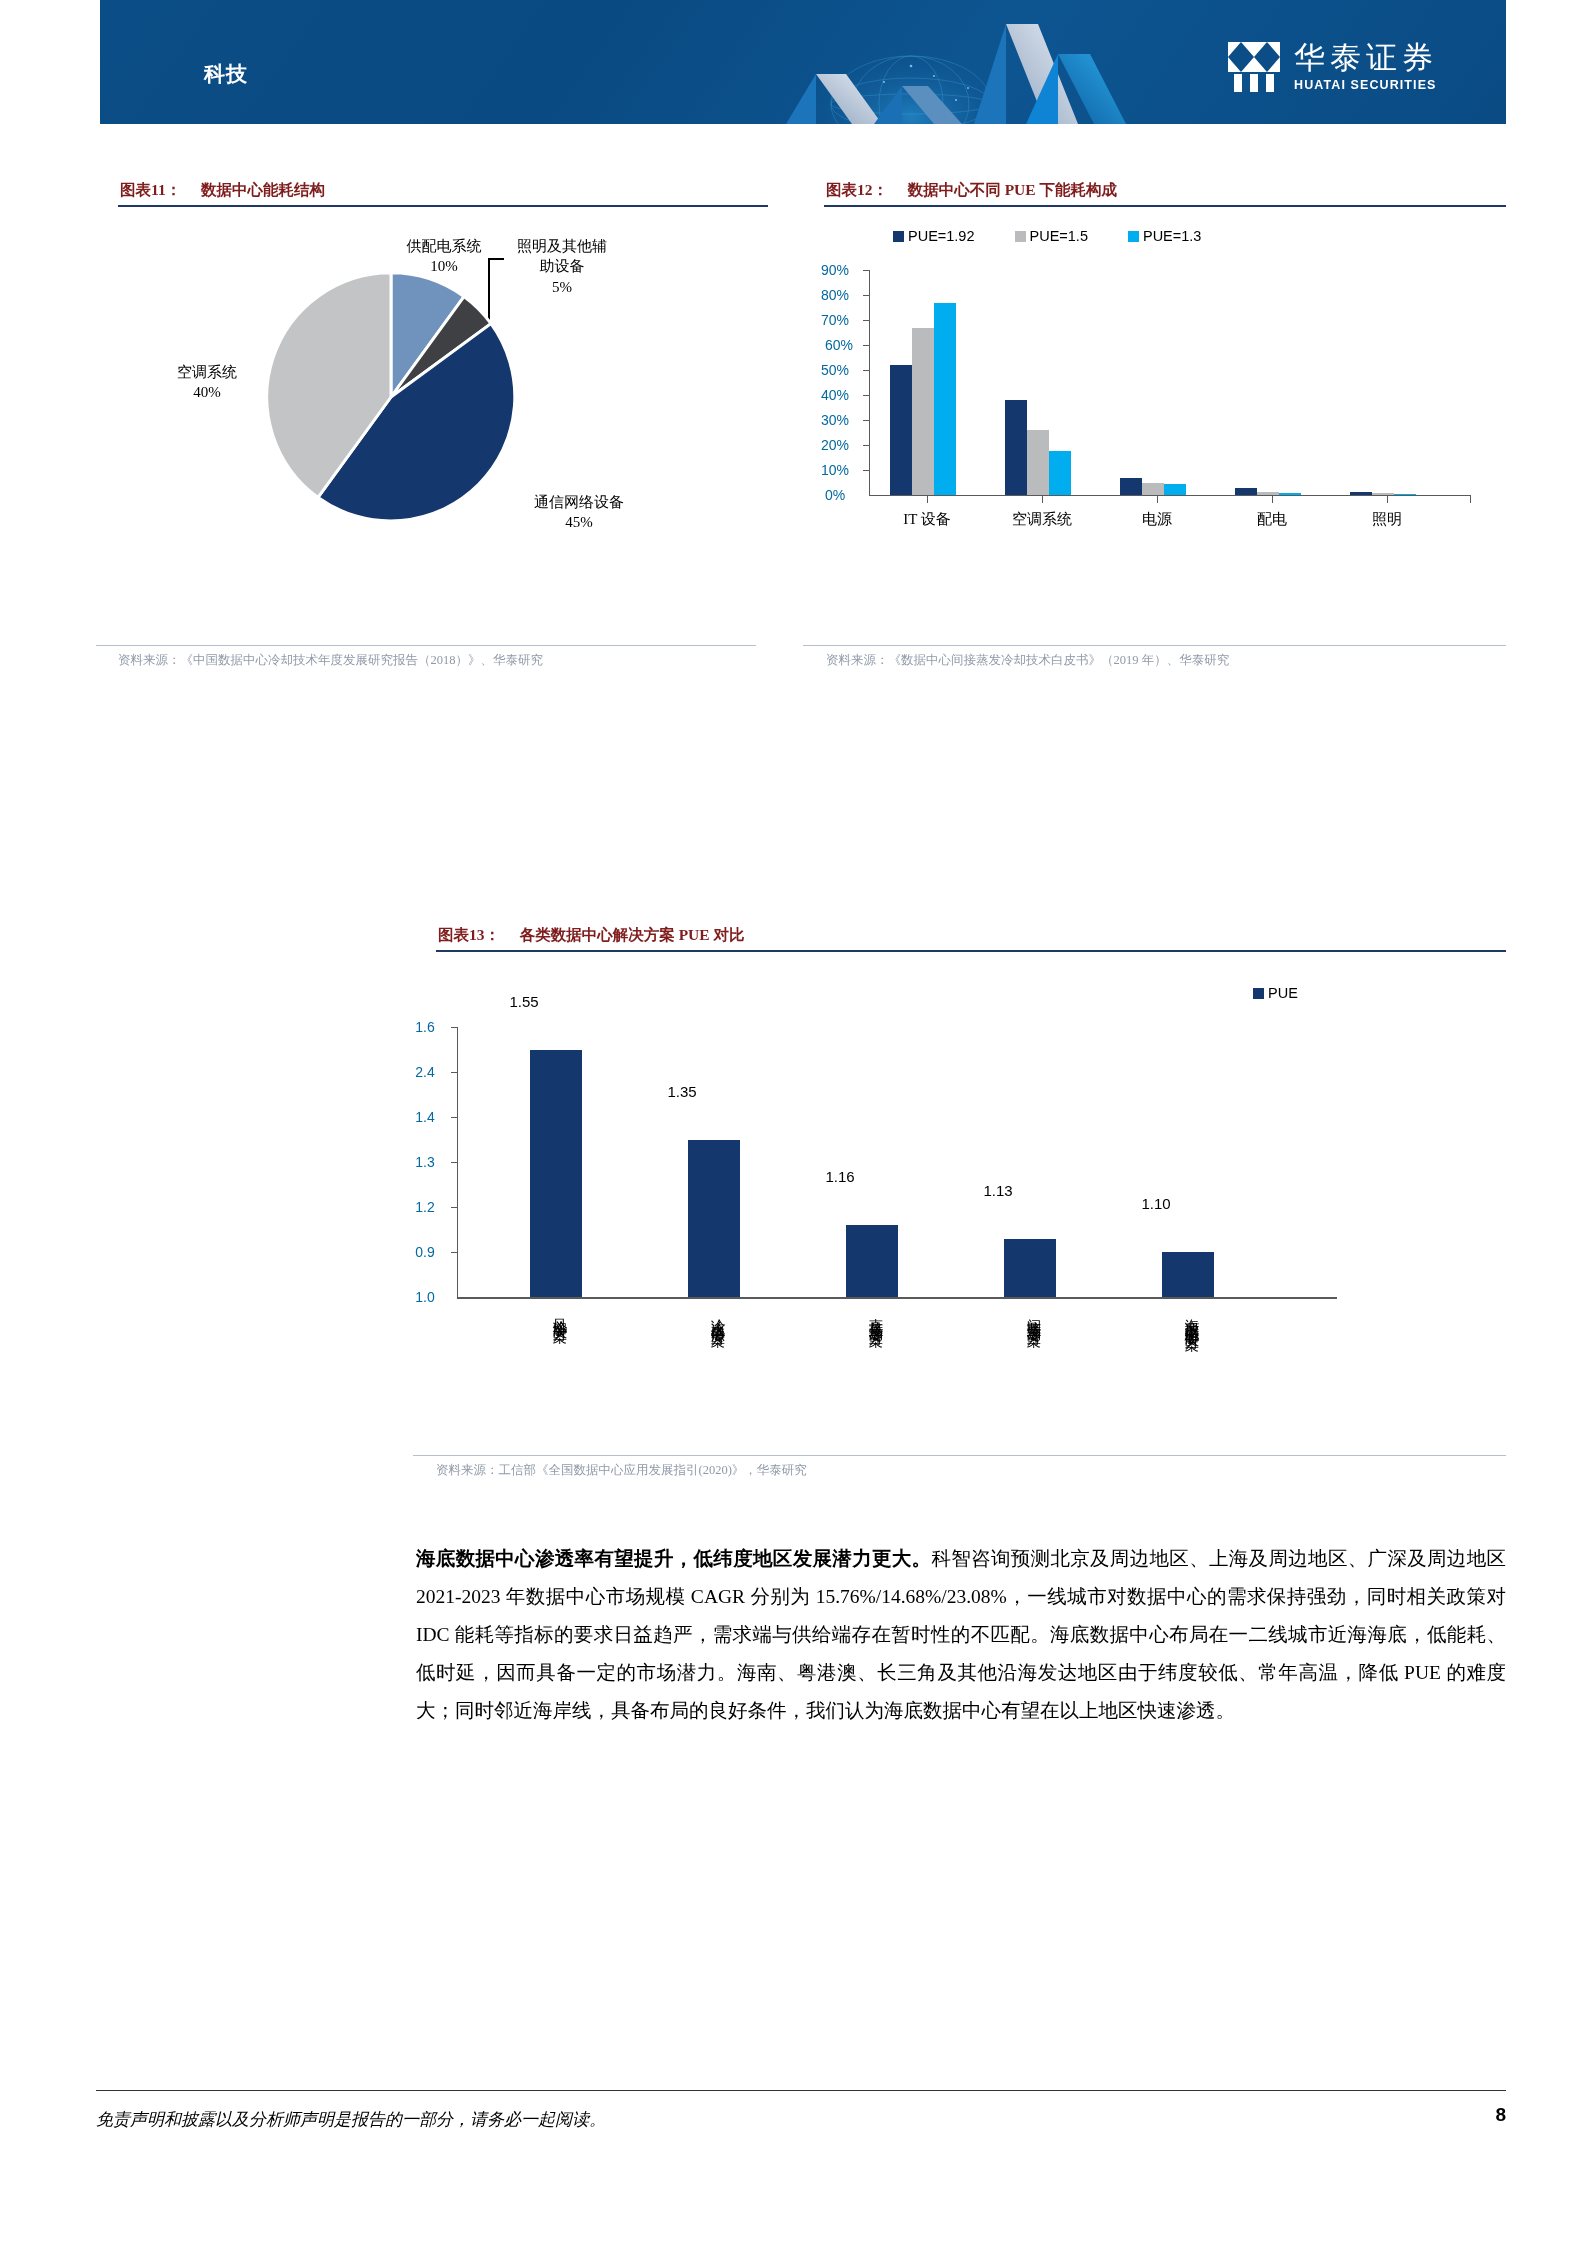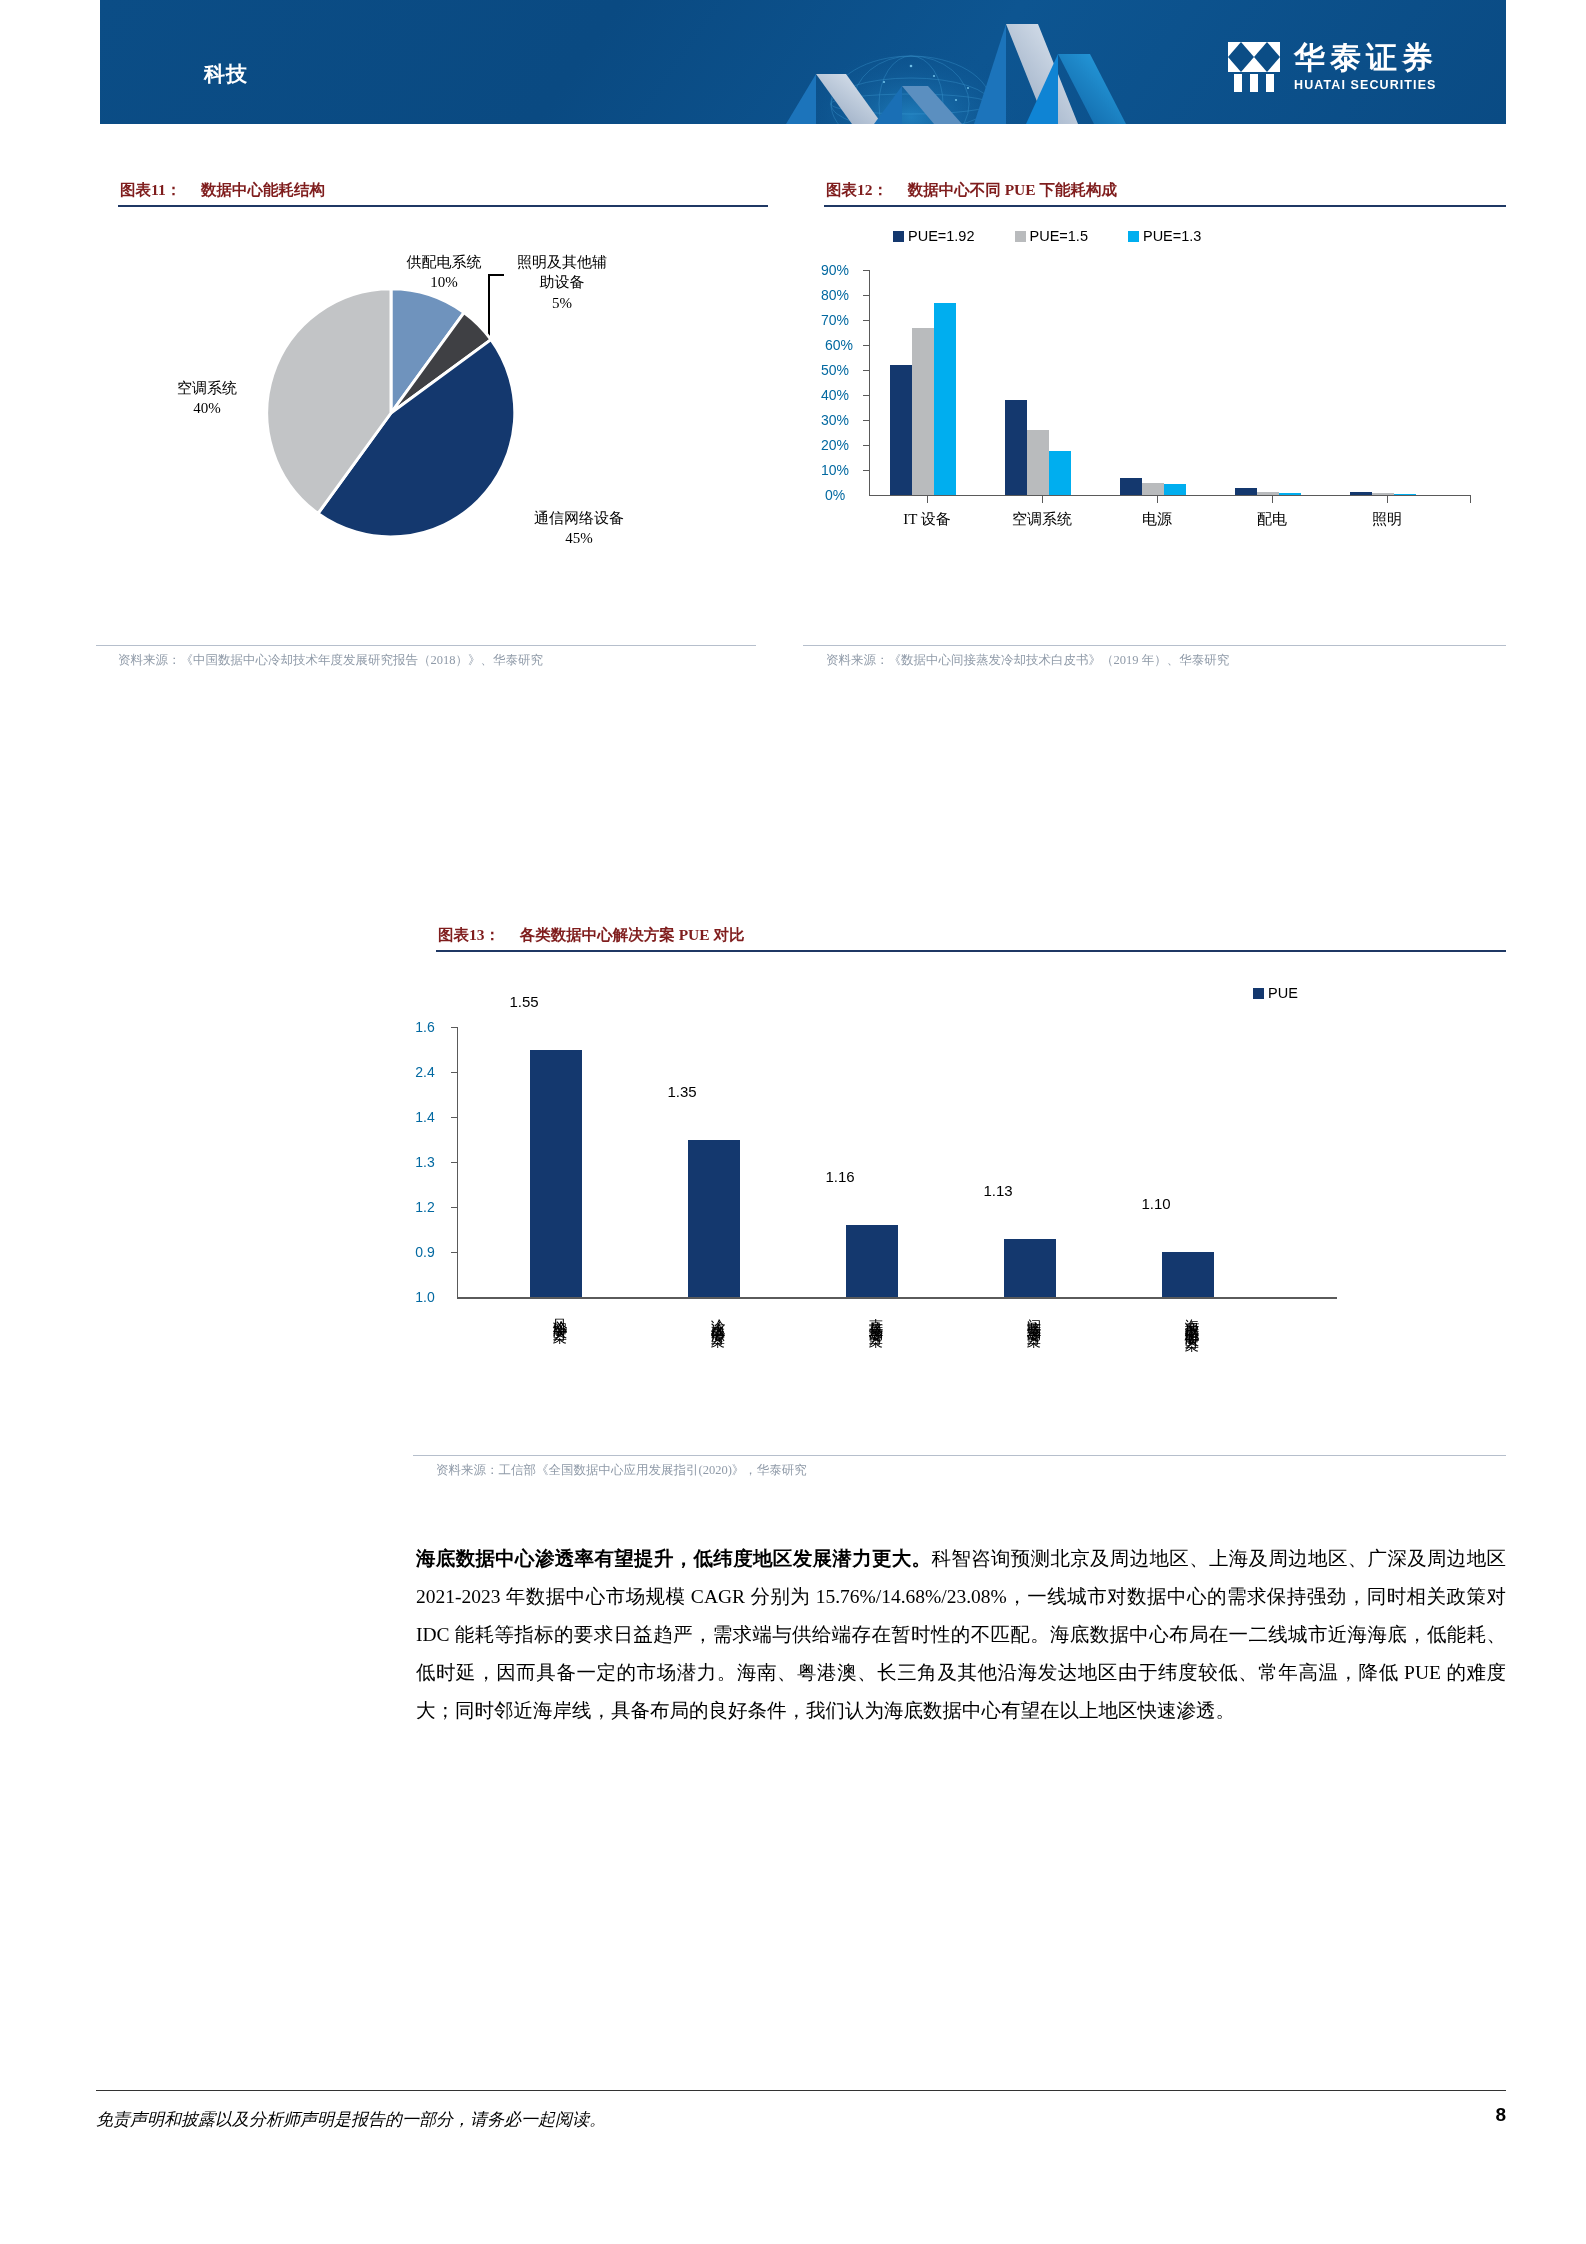--- a/index.html
+++ b/index.html
@@ -39,21 +39,21 @@
     letter-spacing: 1px;
   }
   .logo-wrap {
     position: absolute;
     right: 68px; top: 42px;
     display: flex; align-items: flex-start; gap: 14px;
   }
   .logo-mark { width: 52px; height: 50px; flex: none; }
   .logo-text { display:flex; flex-direction: column; }
   .logo-cn {
-    color: #ffffff; font-weight: bold; font-size: 31px;
+    color: #ffffff; font-weight: normal; font-size: 31px;
     letter-spacing: 5px; line-height: 1.05;
     font-family: "Liberation Serif", serif;
   }
   .logo-en {
     color: #ffffff; font-size: 12.5px; font-weight: bold; letter-spacing: 1.1px;
     font-family: "Liberation Sans", sans-serif; margin-top: 3px;
   }
 
   
   .exhibit-title {
@@ -76,21 +76,21 @@
   }
   .source-text {
     position: absolute;
     font-family: "Liberation Serif", serif;
     font-size: 12.5px;
     color: #8f9aa8;
     white-space: nowrap;
   }
 
   
-  .pie-box { position: absolute; left: 88px; top: 208px; width: 660px; height: 420px; }
+  .pie-box { position: absolute; left: 88px; top: 192px; width: 660px; height: 420px; }
   .pie-label {
     position: absolute;
     font-family: "Liberation Serif", serif;
     font-size: 15px;
     color: #000000;
     text-align: center;
     line-height: 1.35;
     white-space: pre-line;
   }
   .pie-leader { position: absolute; background: #000000; }

